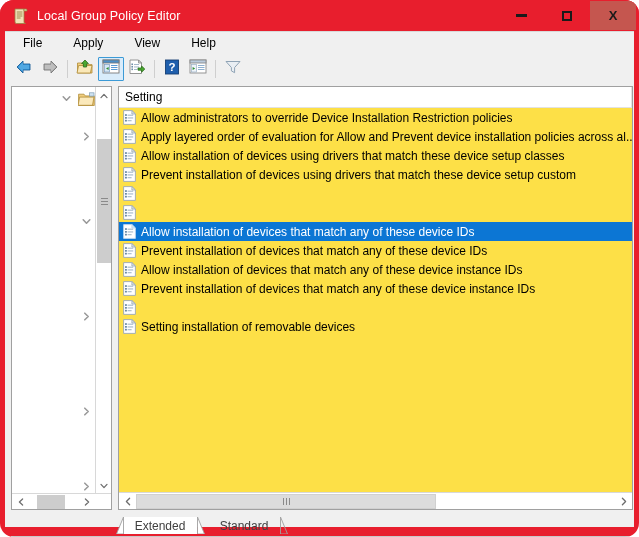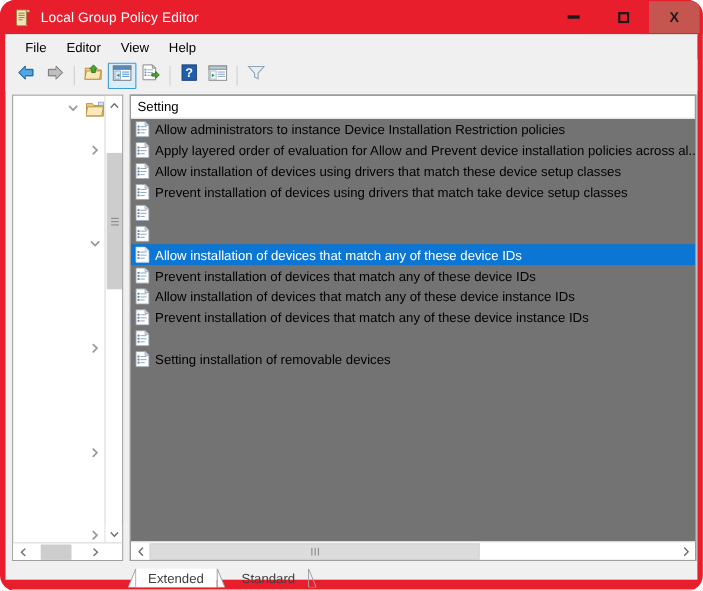--- a/index.html
+++ b/index.html
@@ -94,20 +94,21 @@
   .menubar {
     position: absolute;
     left: 0; top: 0;
     width: 532px;
     height: 22px;
     background: #f0f0f0;
     display: flex;
     align-items: center;
     padding-left: 9px;
     box-sizing: border-box;
+    gap: 13px;
   }
   .menuitem {
     font-size: 12px;
     color: #000000;
     padding: 2px 9px 3px 9px;
     white-space: nowrap;
   }
 
   
   .toolbar {
@@ -224,21 +225,21 @@
     background: #cdcdcd;
     flex: none;
   }
 
   
   .list-pane {
     position: absolute;
     left: 113px; top: 54px;
     width: 515px;
     height: 424px;
-    background: #737373;
+    background: #fde047;
     border: 1px solid #a0a0a0;
     box-sizing: border-box;
     overflow: hidden;
   }
   .list-header {
     height: 21px;
     background: #ffffff;
     border-bottom: 1px solid #e2e2e2;
     display: flex;
     align-items: center;
@@ -376,21 +377,21 @@
       <div class="winbtn close">
         <span class="glyph-close">X</span>
       </div>
     </div>
   </div>
 
   <div class="client">
 
     <div class="menubar">
       <div class="menuitem">File</div>
-      <div class="menuitem">Editor</div>
+      <div class="menuitem">Apply</div>
       <div class="menuitem">View</div>
       <div class="menuitem">Help</div>
     </div>
 
     <div class="toolbar">
 
       <div class="tbbtn">
         <span>
           <svg width="18" height="16" viewBox="0 0 18 16">
             <path d="M8 2 L2 8 L8 14 L8 11 L15 11 L15 5 L8 5 Z" fill="#2f8fd8" stroke="#1b5f96" stroke-width="0.9" stroke-linejoin="round"></path>
@@ -603,21 +604,21 @@
                   <rect x="2.1" y="4.2" width="1.7" height="1.7"></rect>
                   <rect x="2.1" y="7" width="1.7" height="1.7"></rect>
                   <rect x="2.1" y="9.8" width="1.7" height="1.7"></rect>
                 </g>
                 <g fill="#8fa8bd">
                   <rect x="4.6" y="4.7" width="5.6" height="0.9"></rect>
                   <rect x="4.6" y="7.5" width="5.6" height="0.9"></rect>
                   <rect x="4.6" y="10.3" width="4" height="0.9"></rect>
                 </g>
               </svg></span>
-            <span class="lrow-label">Allow administrators to instance Device Installation Restriction policies</span>
+            <span class="lrow-label">Allow administrators to override Device Installation Restriction policies</span>
           </div>
           <div class="lrow">
             <span class="policy-ic"><svg width="13" height="15" viewBox="0 0 13 15">
                 <path d="M0.6 0.6 h8.3 l3.5 3.4 v10.4 h-11.8 z" fill="#ffffff" stroke="#9aa7b2" stroke-width="0.9"></path>
                 <path d="M8.9 0.6 v3.4 h3.5 z" fill="#dfe6ec" stroke="#9aa7b2" stroke-width="0.8"></path>
                 <g fill="#5b7d9c">
                   <rect x="2.1" y="4.2" width="1.7" height="1.7"></rect>
                   <rect x="2.1" y="7" width="1.7" height="1.7"></rect>
                   <rect x="2.1" y="9.8" width="1.7" height="1.7"></rect>
                 </g>
@@ -654,21 +655,21 @@
                   <rect x="2.1" y="4.2" width="1.7" height="1.7"></rect>
                   <rect x="2.1" y="7" width="1.7" height="1.7"></rect>
                   <rect x="2.1" y="9.8" width="1.7" height="1.7"></rect>
                 </g>
                 <g fill="#8fa8bd">
                   <rect x="4.6" y="4.7" width="5.6" height="0.9"></rect>
                   <rect x="4.6" y="7.5" width="5.6" height="0.9"></rect>
                   <rect x="4.6" y="10.3" width="4" height="0.9"></rect>
                 </g>
               </svg></span>
-            <span class="lrow-label">Prevent installation of devices using drivers that match take device setup classes</span>
+            <span class="lrow-label">Prevent installation of devices using drivers that match these device setup custom</span>
           </div>
           <div class="lrow">
             <span class="policy-ic"><svg width="13" height="15" viewBox="0 0 13 15">
                 <path d="M0.6 0.6 h8.3 l3.5 3.4 v10.4 h-11.8 z" fill="#ffffff" stroke="#9aa7b2" stroke-width="0.9"></path>
                 <path d="M8.9 0.6 v3.4 h3.5 z" fill="#dfe6ec" stroke="#9aa7b2" stroke-width="0.8"></path>
                 <g fill="#5b7d9c">
                   <rect x="2.1" y="4.2" width="1.7" height="1.7"></rect>
                   <rect x="2.1" y="7" width="1.7" height="1.7"></rect>
                   <rect x="2.1" y="9.8" width="1.7" height="1.7"></rect>
                 </g>

